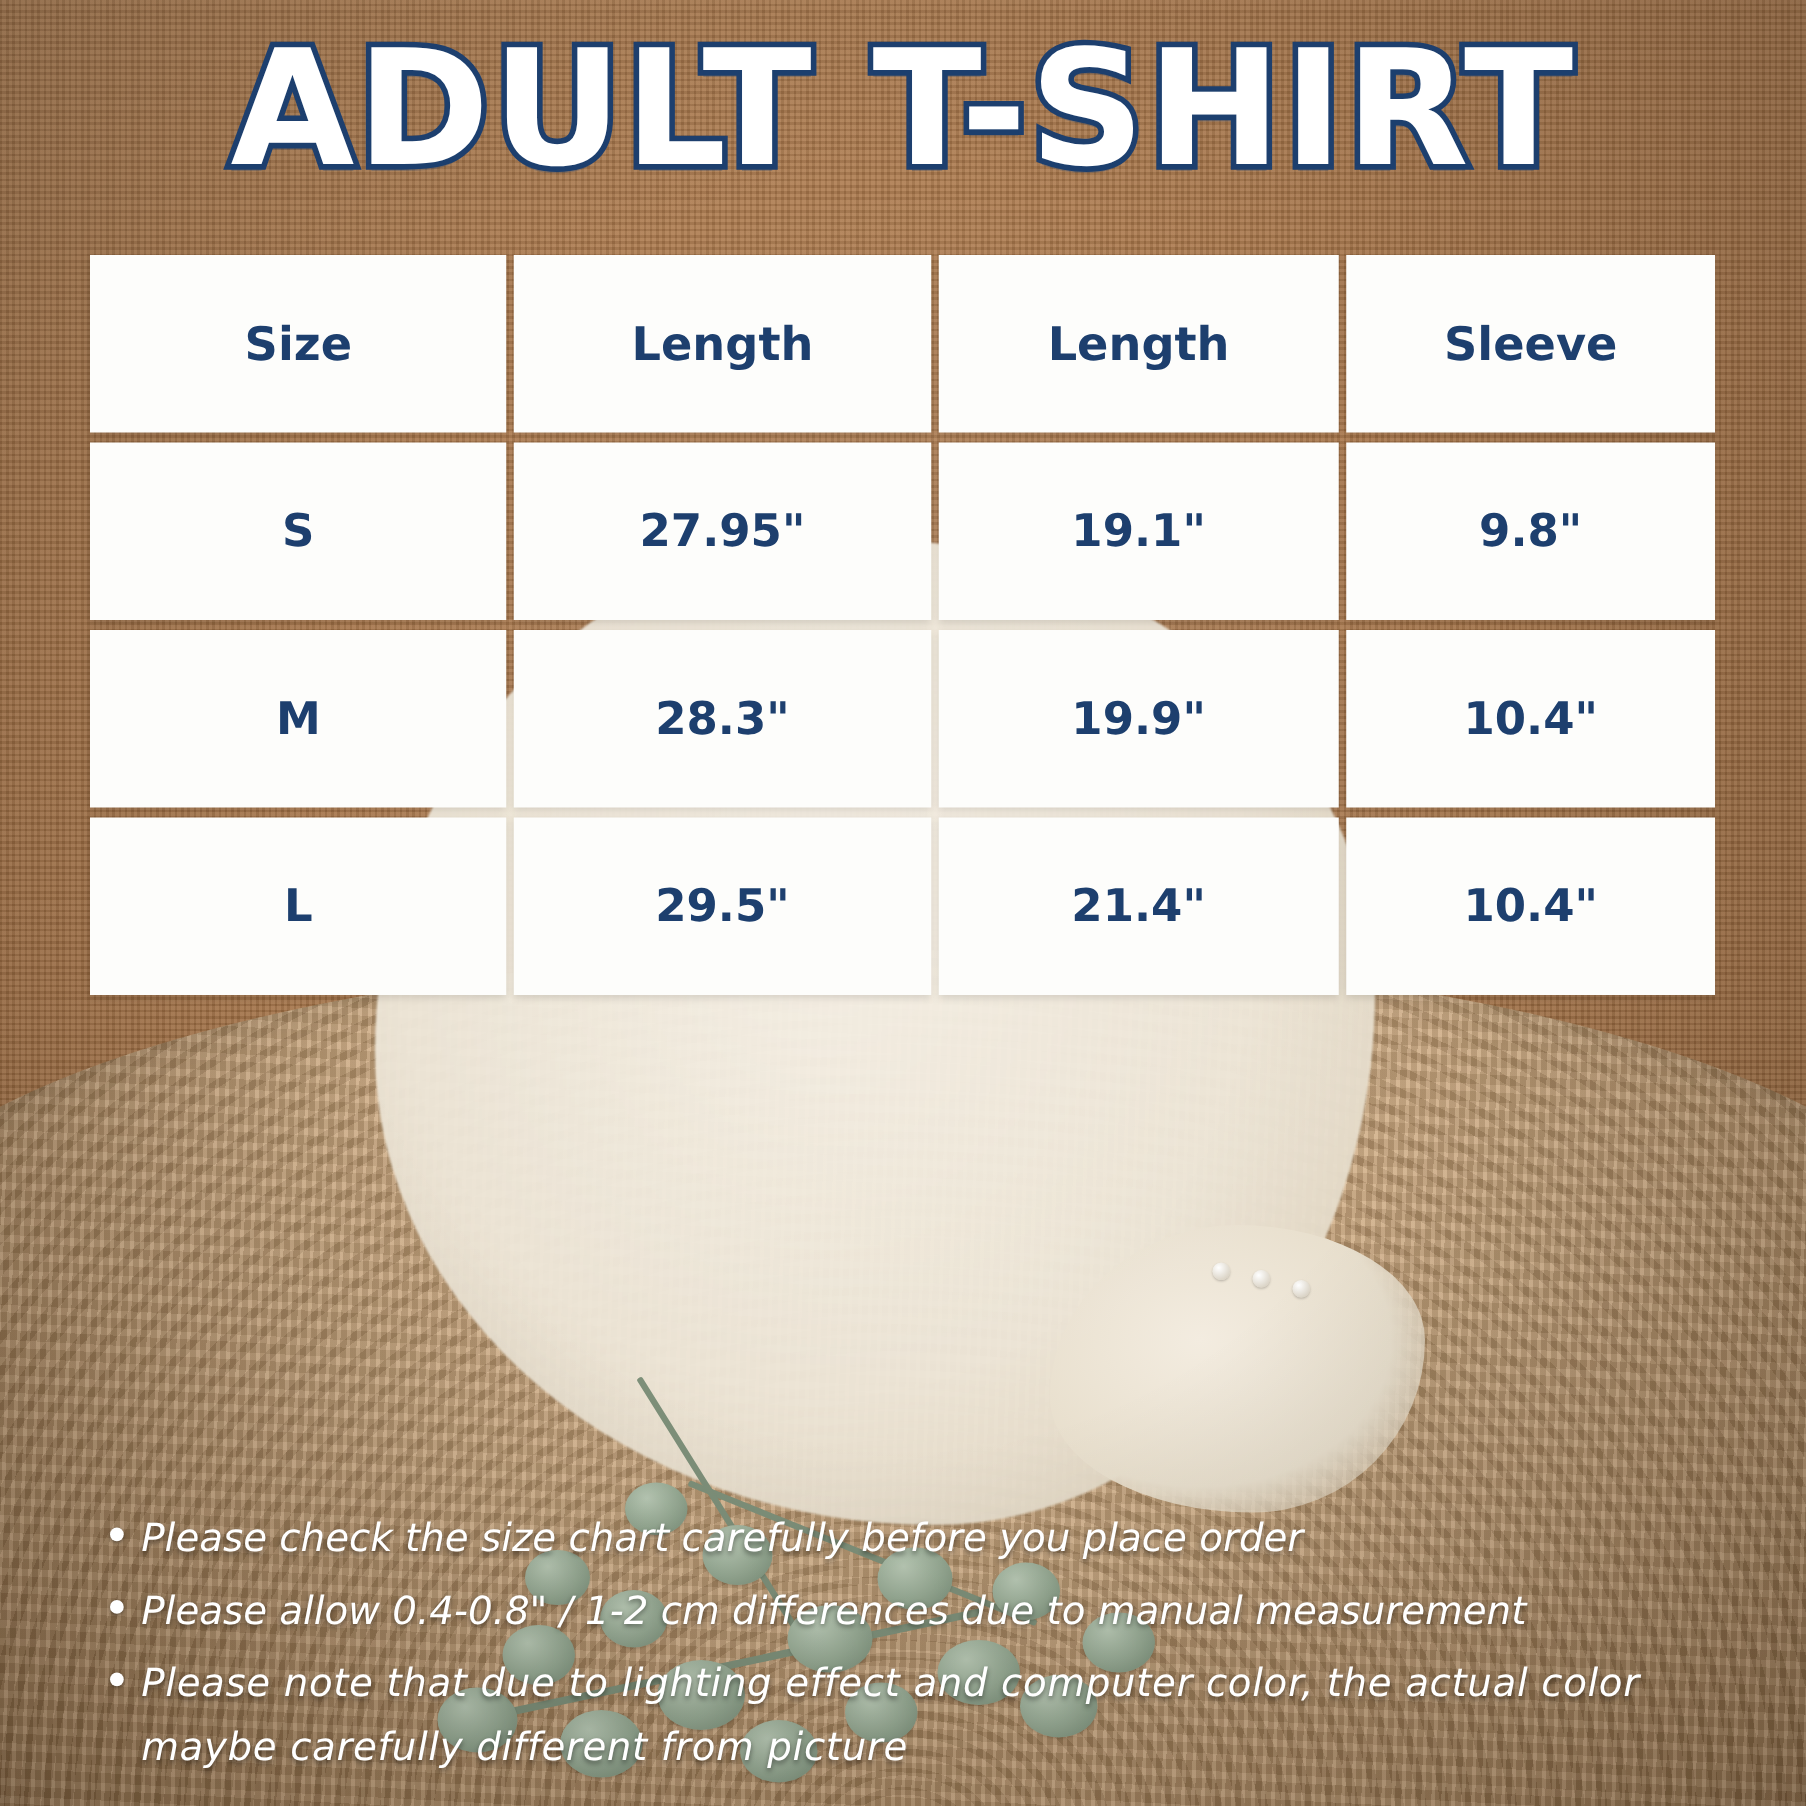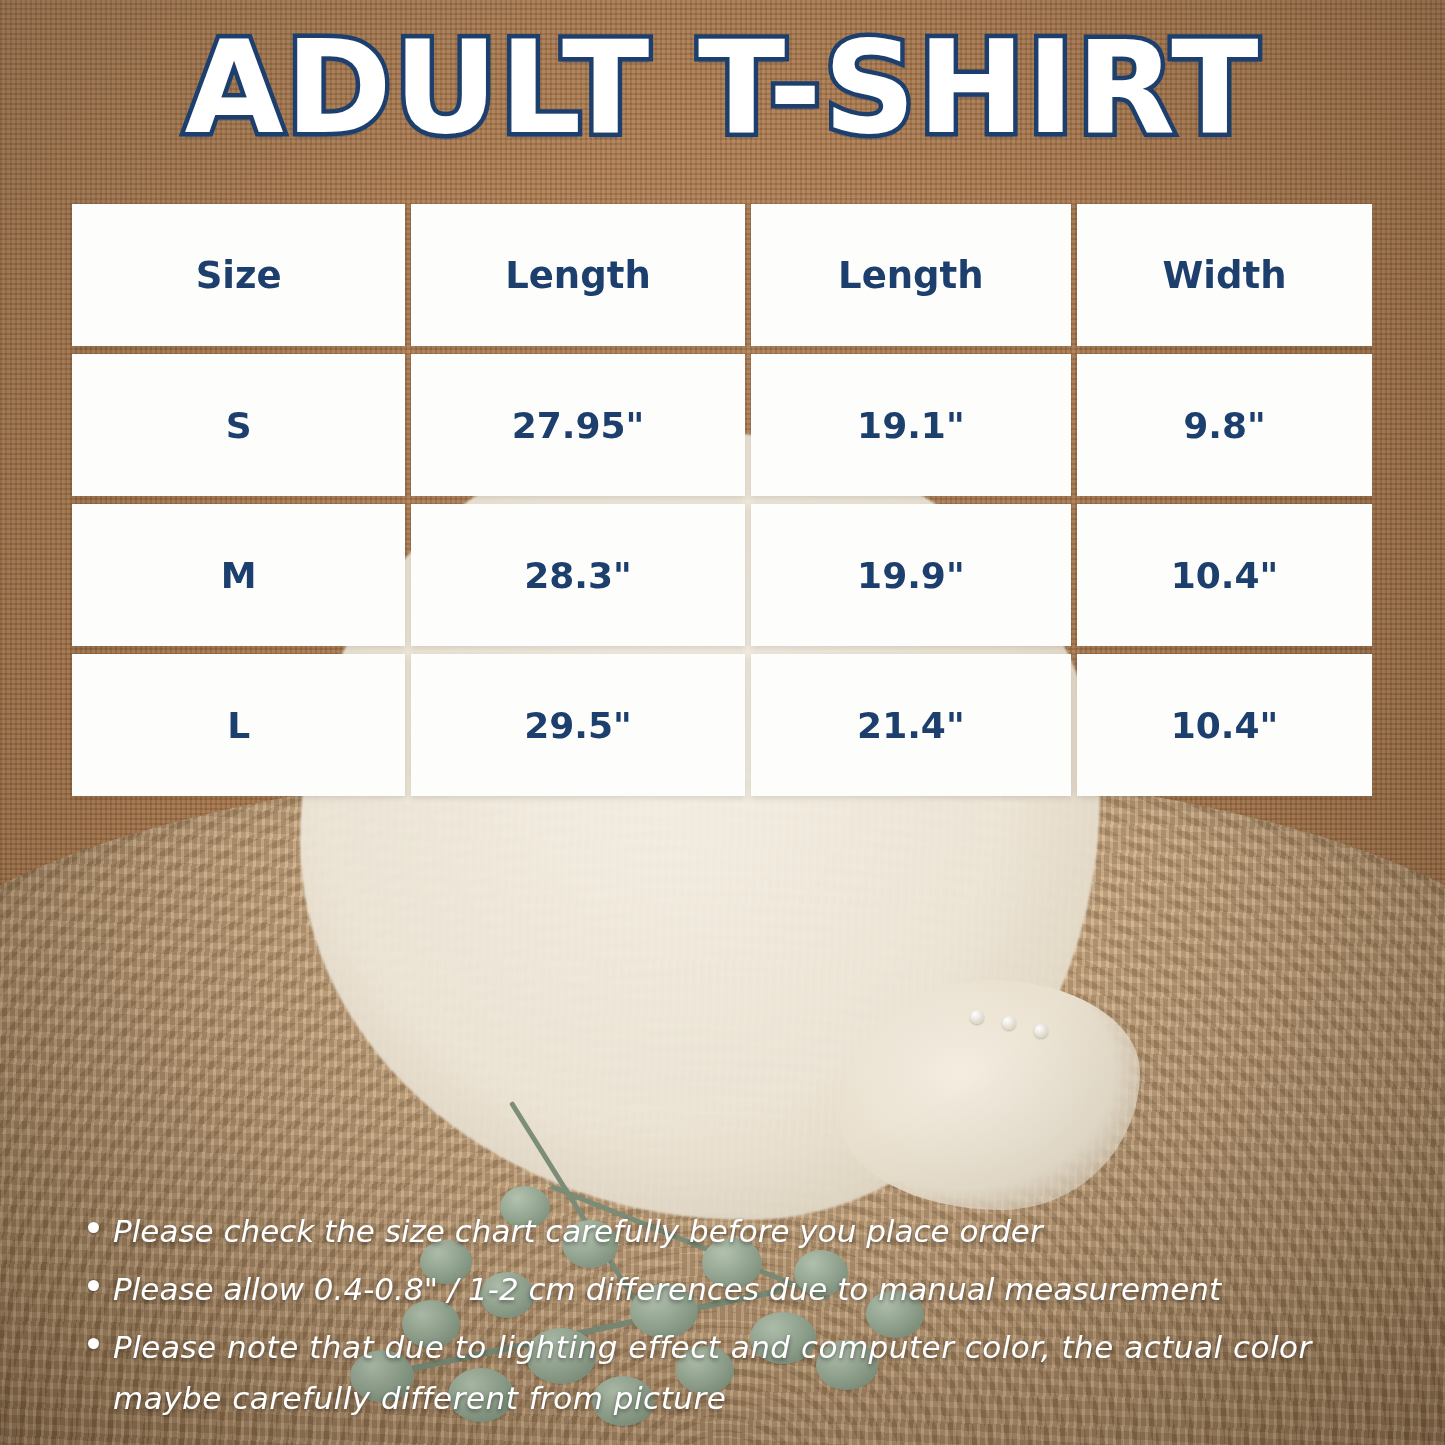--- a/index.html
+++ b/index.html
@@ -244,21 +244,21 @@
         <col class="c1">
           <col class="c2">
           <col class="c3">
           <col class="c4">
       </colgroup>
       <thead>
         <tr>
           <th>Size</th>
           <th>Length</th>
           <th>Length</th>
-          <th>Width</th>
+          <th>Sleeve</th>
         </tr>
       </thead>
       <tbody>
         <tr>
           <td>S</td>
           <td>27.95"</td>
           <td>19.1"</td>
           <td>9.8"</td>
         </tr>
         <tr>

